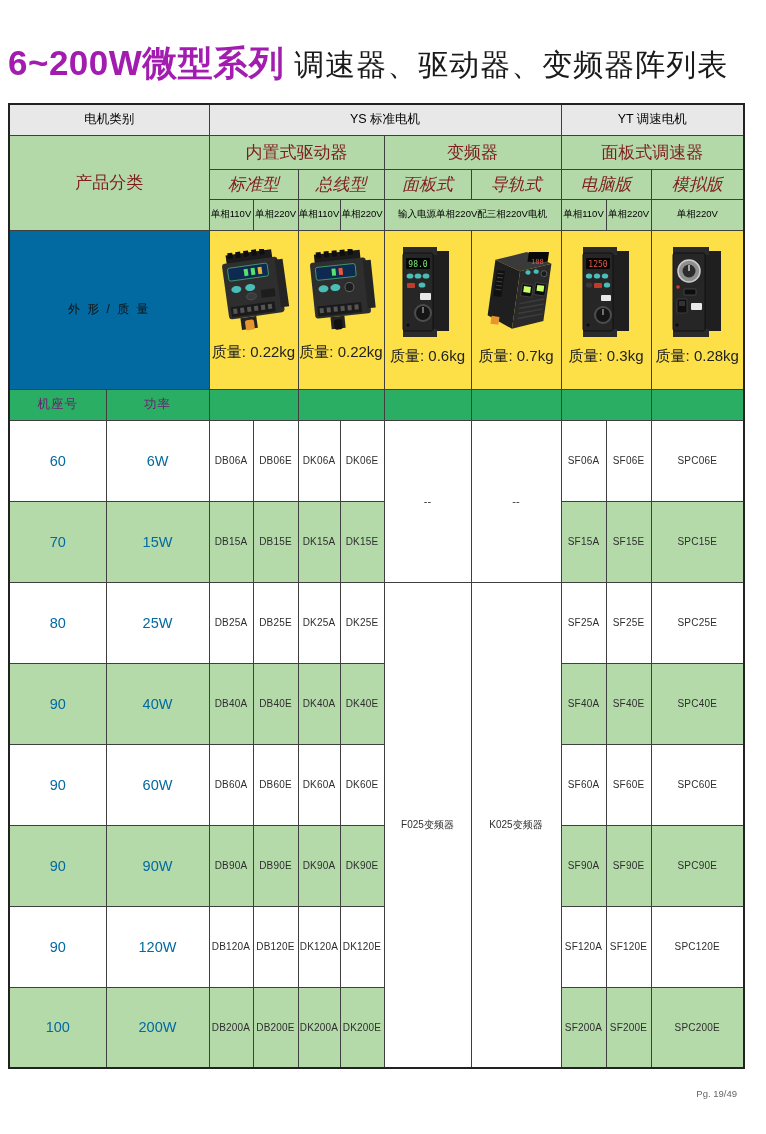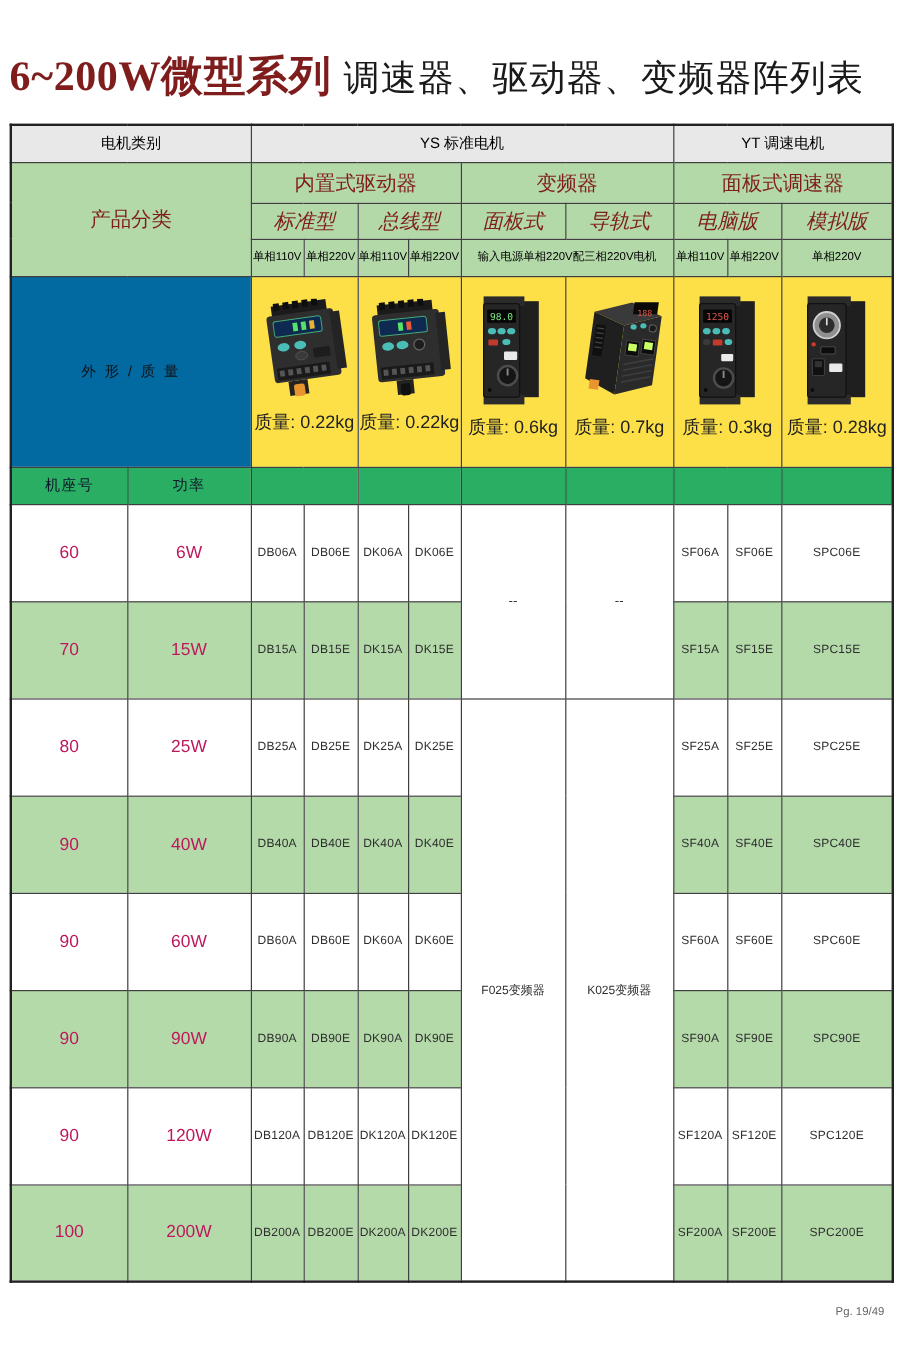--- a/index.html
+++ b/index.html
@@ -2,45 +2,45 @@
 <html><head>
 <meta charset="utf-8">
 <style>
   html,body{margin:0;padding:0;}
   body{
     width:766px;height:1134px;position:relative;background:#ffffff;
     font-family:"Liberation Sans","DejaVu Sans",sans-serif;color:#111;
     overflow:hidden;
   }
   .title-wrap{position:absolute;left:8px;top:40px;width:750px;white-space:nowrap;}
-  .title-bold{font-size:35px;font-weight:800;color:#7f1d1d;letter-spacing:0.5px;font-family:Liberation Serif, serif;}
+  .title-bold{font-size:35px;font-weight:800;color:#a21caf;letter-spacing:0.5px;}
   .title-normal{font-size:30px;font-weight:400;color:#1a1a1a;margin-left:10px;letter-spacing:1px;}
 
   table.matrix{
     position:absolute;left:8px;top:103px;width:735px;
     border-collapse:collapse;table-layout:fixed;
     border:2px solid #222;
   }
   table.matrix td{
     border:1px solid #3f3f3f;text-align:center;vertical-align:middle;
     padding:0;overflow:hidden;
   }
   tr.r1{height:31px;} tr.r2{height:34px;} tr.r3{height:30px;font-style:italic;}
   tr.r4{height:31px;} tr.r5{height:159px;} tr.r6{height:31px;}
   tr.d{height:81px;}
 
   .gray{background:#E8E8E8;font-size:12.5px;color:#000;margin-left:21px;}
   .green{background:#B3D9A9;font-size:17px;color:#7f1d1d;}
   .greensm{background:#B3D9A9;font-size:9.5px;color:#000;}
   .photo-row{background:#fde047;}
   .shape-label{background:#0369a1;font-size:12px;letter-spacing:2px;color:#111;}
-  .hgreen{background:#2AAE63;color:#0f172a;font-size:12.5px;letter-spacing:1px;}
+  .hgreen{background:#2AAE63;color:#701a75;font-size:12.5px;letter-spacing:1px;}
   tr.alt td{background:#B4DAAA;}
   td.cw{background:#ffffff !important;}
-  .frame{font-size:14.5px;color:#be185d;}
+  .frame{font-size:14.5px;color:#0369a1;}
   .model{font-size:10px;color:#2e2e2e;letter-spacing:0.2px;}
   .dash{font-size:11px;color:#333;}
   .invmodel{font-size:10px;color:#2e2e2e;}
 
   .photo-box{height:100%;display:flex;flex-direction:column;align-items:center;justify-content:flex-end;padding-bottom:8px;box-sizing:border-box;}
   .photo-box svg{display:block;margin:auto;}
   .weight{font-size:15px;color:#222;margin-top:6px;white-space:nowrap;}
 
   .footer{position:absolute;top:1088px;right:29px;font-size:9.5px;color:#666;}
 </style>

